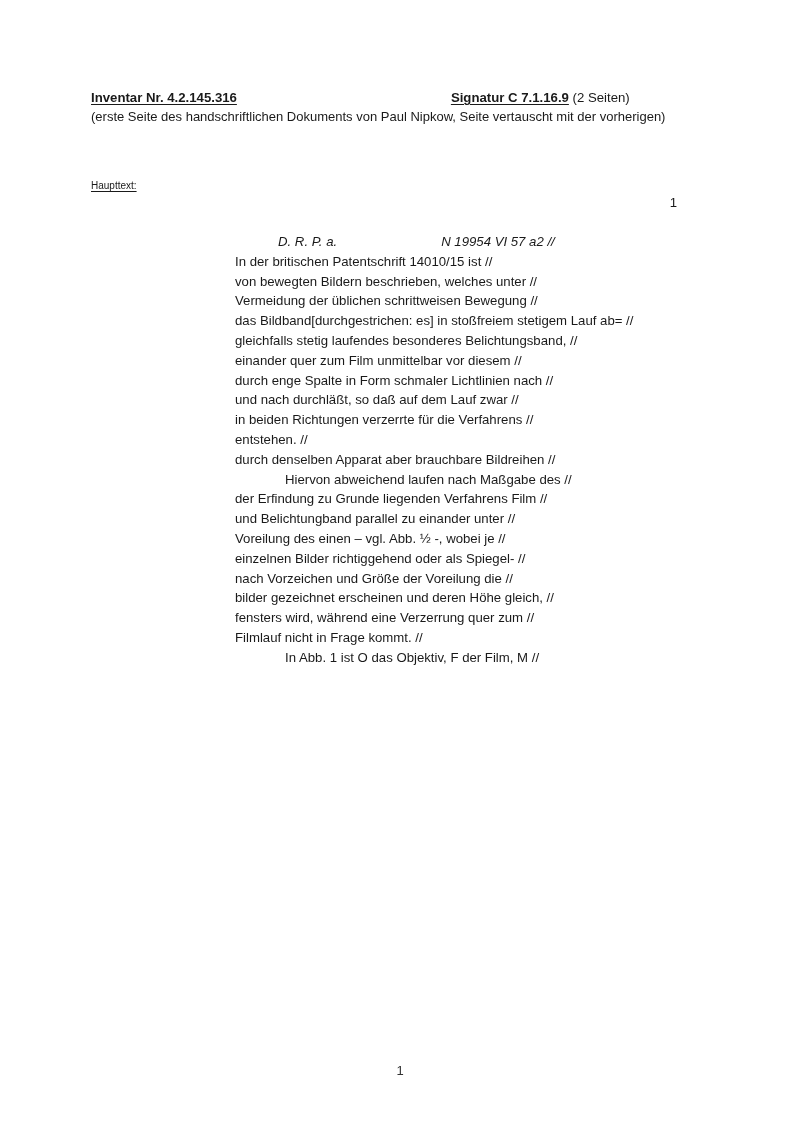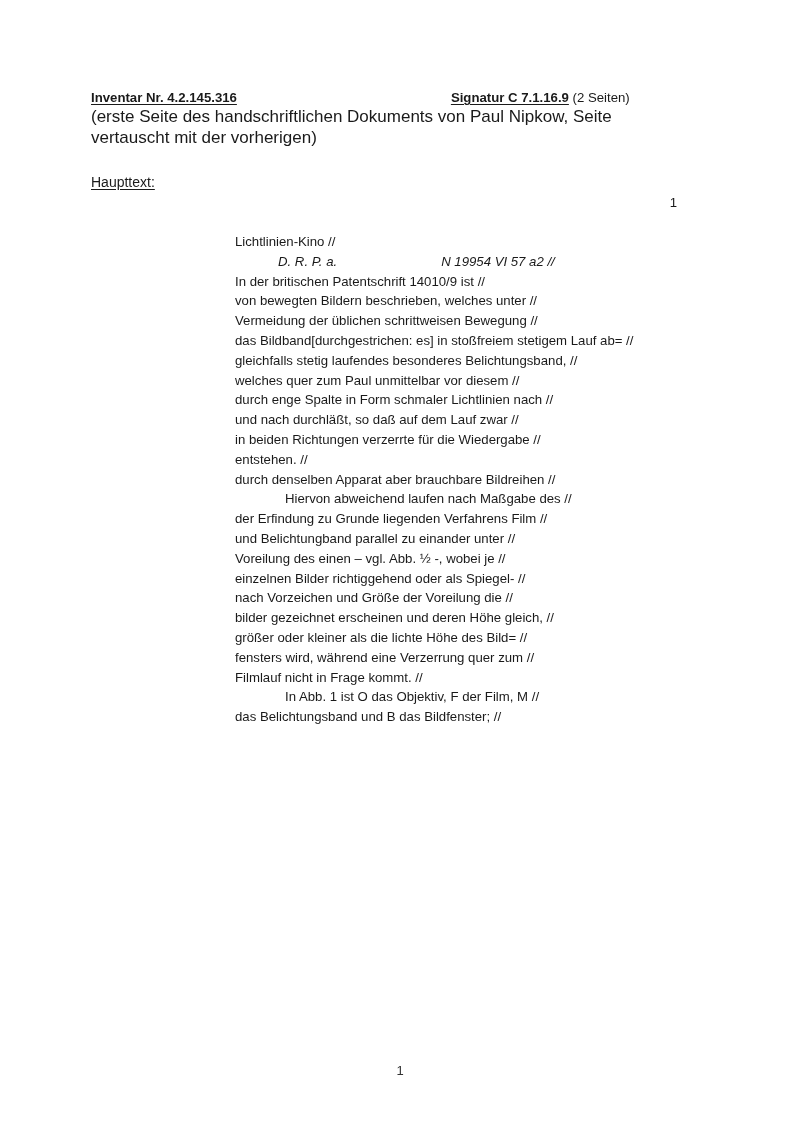--- a/index.html
+++ b/index.html
@@ -40,31 +40,31 @@
     display: inline-block;
     width: 214px;
     text-decoration: underline;
     text-underline-offset: 2px;
   }
   .sig-tail {
     font-weight: normal;
     text-decoration: none;
   }
   .note-line {
-    font-size: 17px;
+    font-size: 13px;
     line-height: 20.5px;
     width: 592px;
   }
 
   
   .haupttext {
     position: absolute;
     left: 91px;
-    top: 174px;
-    font-size: 14px;
+    top: 180px;
+    font-size: 10px;
     text-decoration: underline;
     text-underline-offset: 2px;
     text-align: center;
   }
 
   
   .page-marker {
     position: absolute;
     left: 0;
     top: 195px;
@@ -113,42 +113,39 @@
       <span class="sig-underline">Inventar Nr. 4.2.145.316</span><span class="sig-gap"> </span><span class="sig-underline">Signatur C 7.1.16.9</span><span class="sig-tail"> (2 Seiten)</span>
     </div>
     <div class="note-line">(erste Seite des handschriftlichen Dokuments von Paul Nipkow, Seite vertauscht mit der vorherigen)</div>
   </div>
 
   <div class="haupttext">Haupttext:</div>
 
   <div class="page-marker">1</div>
 
   <div class="body-text">
-    <div class="tline">Lichtlinien-Kino //</div>
     <div class="tline indent1"><span>D. R. P. a.</span><span class="tab-gap"> </span><span>N 19954 VI 57 a2 //</span></div>
-    <div class="tline">In der britischen Patentschrift 14010/9 ist //</div>
+    <div class="tline">In der britischen Patentschrift 14010/15 ist //</div>
     <div class="tline">von bewegten Bildern beschrieben, welches unter //</div>
     <div class="tline">Vermeidung der üblichen schrittweisen Bewegung //</div>
     <div class="tline">das Bildband[durchgestrichen: es] in stoßfreiem stetigem Lauf ab= //</div>
     <div class="tline">gleichfalls stetig laufendes besonderes Belichtungsband, //</div>
-    <div class="tline">welches quer zum Paul unmittelbar vor diesem //</div>
+    <div class="tline">einander quer zum Film unmittelbar vor diesem //</div>
     <div class="tline">durch enge Spalte in Form schmaler Lichtlinien nach //</div>
     <div class="tline">und nach durchläßt, so daß auf dem Lauf zwar //</div>
-    <div class="tline">in beiden Richtungen verzerrte für die Wiedergabe //</div>
+    <div class="tline">in beiden Richtungen verzerrte für die Verfahrens //</div>
     <div class="tline">entstehen. //</div>
     <div class="tline">durch denselben Apparat aber brauchbare Bildreihen //</div>
     <div class="tline indent2">Hiervon abweichend laufen nach Maßgabe des //</div>
     <div class="tline">der Erfindung zu Grunde liegenden Verfahrens Film //</div>
     <div class="tline">und Belichtungband parallel zu einander unter //</div>
     <div class="tline">Voreilung des einen – vgl. Abb. ½ -, wobei je //</div>
     <div class="tline">einzelnen Bilder richtiggehend oder als Spiegel- //</div>
     <div class="tline">nach Vorzeichen und Größe der Voreilung die //</div>
     <div class="tline">bilder gezeichnet erscheinen und deren Höhe gleich, //</div>
-    <div class="tline">größer oder kleiner als die lichte Höhe des Bild= //</div>
     <div class="tline">fensters wird, während eine Verzerrung quer zum //</div>
     <div class="tline">Filmlauf nicht in Frage kommt. //</div>
     <div class="tline indent2">In Abb. 1 ist O das Objektiv, F der Film, M //</div>
-    <div class="tline">das Belichtungsband und B das Bildfenster; //</div>
   </div>
 
   <div class="footer">1</div>
 
 </div>
 
 </body></html>

